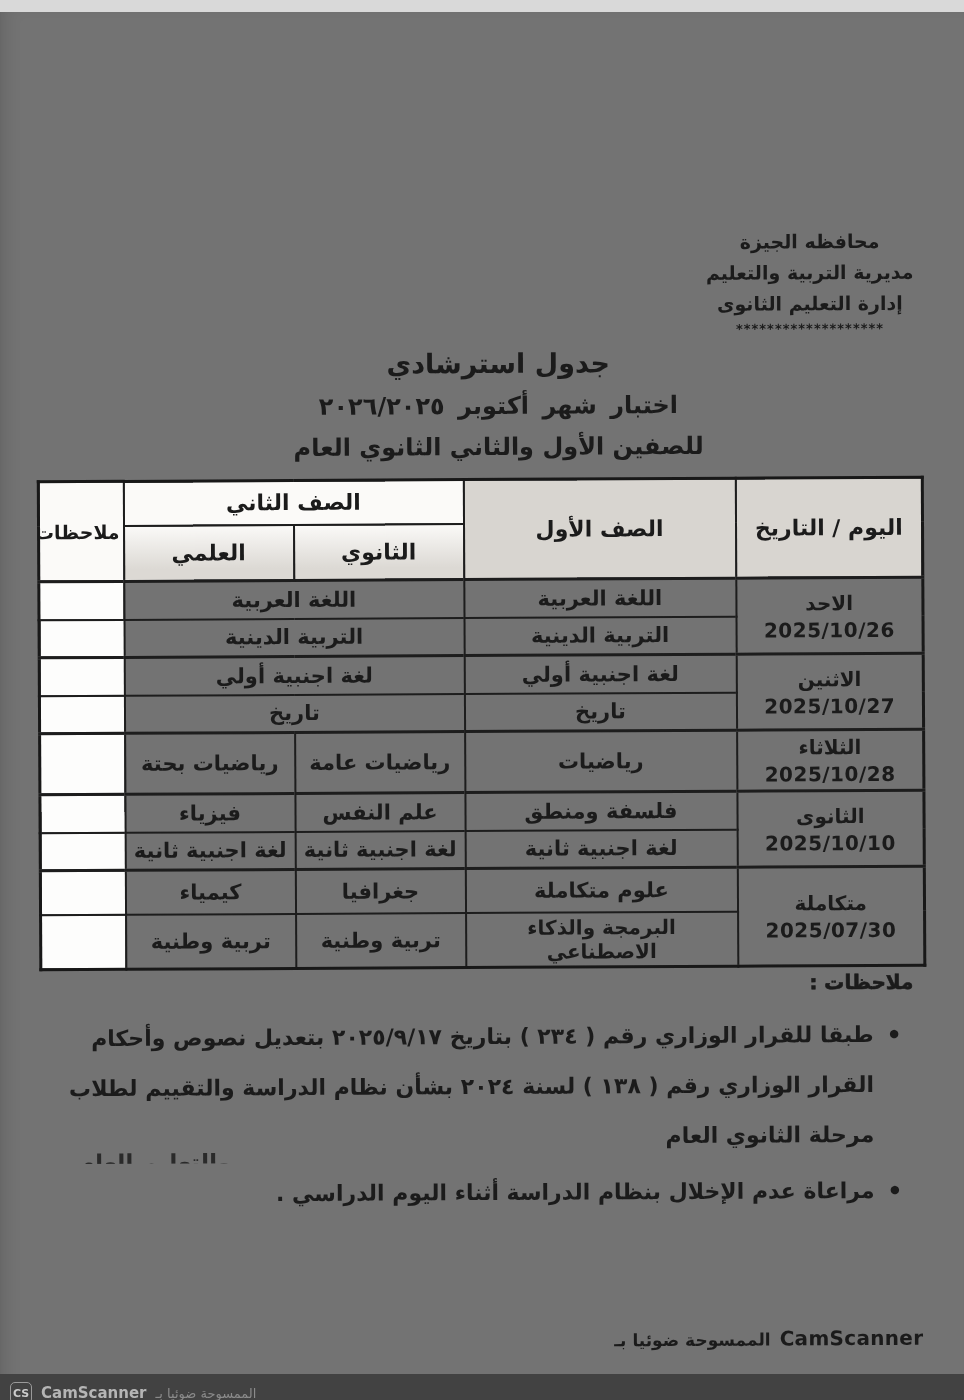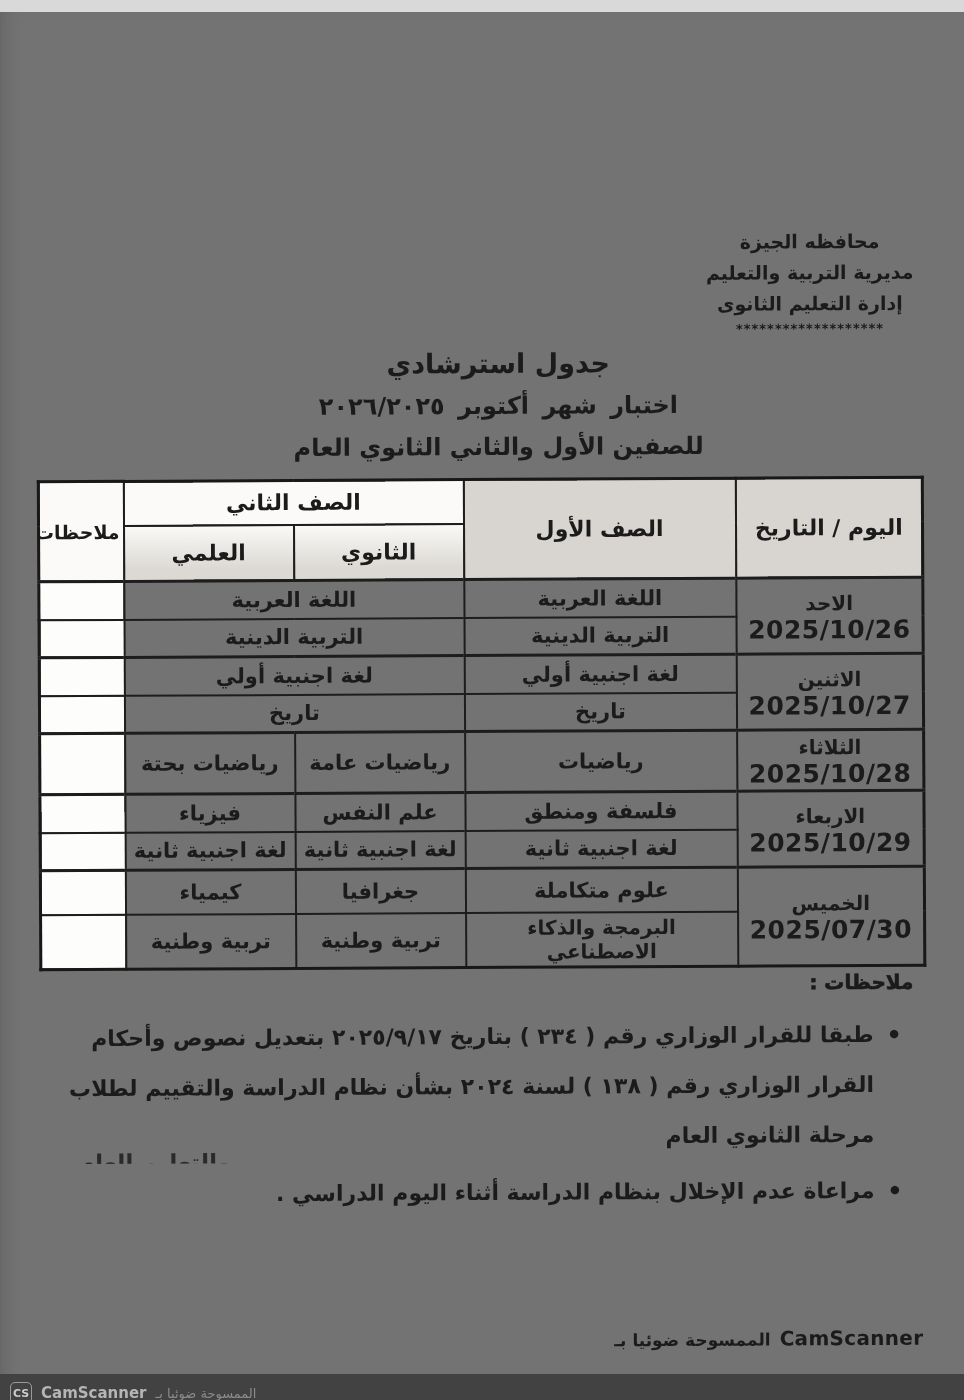--- a/index.html
+++ b/index.html
@@ -46,21 +46,21 @@
   .th-shaded { background:#d8d5d0; }
   .th-sub { background:linear-gradient(180deg,#faf9f7 0%, #dcd9d4 80%); }
   .th-light { background:#fbfaf8; }
 
   .schedule tbody td { height:38px; font-size:21px; }
   .schedule tbody tr.tall td { height:58px; }
   .schedule tbody tr.thick td { height:44px; }
   .schedule tbody tr.day-start td { border-top-width:3px; }
 
   .day-cell .day-name { font-size:20px; line-height:28px; }
-  .day-cell .day-date { font-size:25px; letter-spacing:0.5px; line-height:26px; }
+  .day-cell .day-date { font-size:20px; letter-spacing:0.5px; line-height:26px; }
   td.notes-cell { background:#fdfdfc; }
 
   
   .notes-heading {
     position:absolute; top:960px; right:52px; direction:rtl;
     font-size:20px; font-weight:bold; -webkit-text-stroke:0.6px #1b1b1b;
   }
   .notes-list {
     position:absolute; top:1000px; right:58px; width:850px;
     direction:rtl; list-style:none;
@@ -178,38 +178,38 @@
             <div class="day-date">2025/10/28</div>
           </td>
           <td>رياضيات</td>
           <td>رياضيات عامة</td>
           <td>رياضيات بحتة</td>
           <td class="notes-cell"></td>
         </tr>
 
         <tr class="day-start">
           <td rowspan="2" class="day-cell">
-            <div class="day-name">الاربعاء</div>
-            <div class="day-date">2025/10/29</div>
+            <div class="day-name">الثانوى</div>
+            <div class="day-date">2025/10/10</div>
           </td>
           <td>فلسفة ومنطق</td>
           <td>علم النفس</td>
           <td>فيزياء</td>
           <td class="notes-cell"></td>
         </tr>
         <tr>
           <td>لغة اجنبية ثانية</td>
           <td>لغة اجنبية ثانية</td>
           <td>لغة اجنبية ثانية</td>
           <td class="notes-cell"></td>
         </tr>
 
         <tr class="day-start thick">
           <td rowspan="2" class="day-cell">
-            <div class="day-name">الخميس</div>
+            <div class="day-name">متكاملة</div>
             <div class="day-date">2025/07/30</div>
           </td>
           <td>علوم متكاملة</td>
           <td>جغرافيا</td>
           <td>كيمياء</td>
           <td class="notes-cell"></td>
         </tr>
         <tr class="thick">
           <td style="font-size:20px;border-radius:25px;">البرمجة والذكاء الاصطناعي</td>
           <td>تربية وطنية</td>

